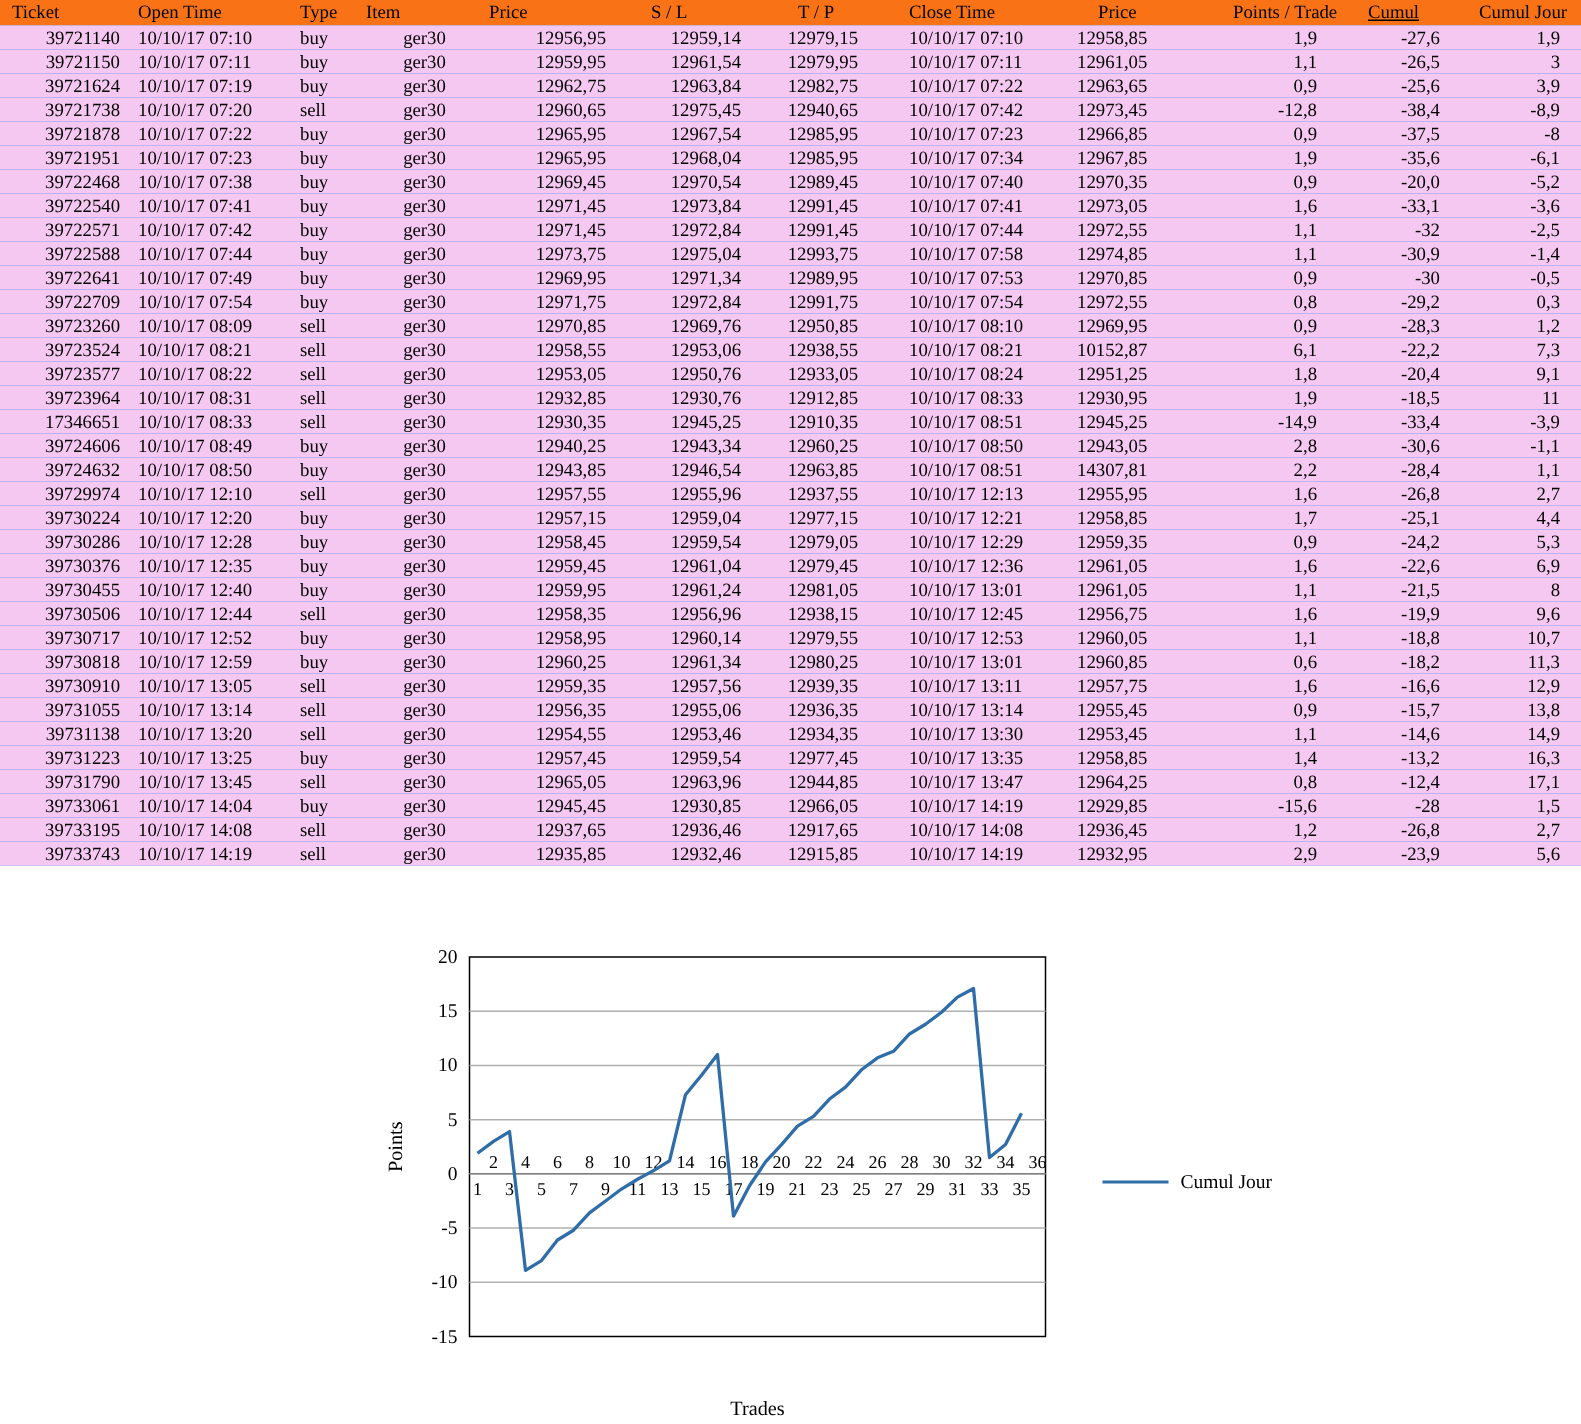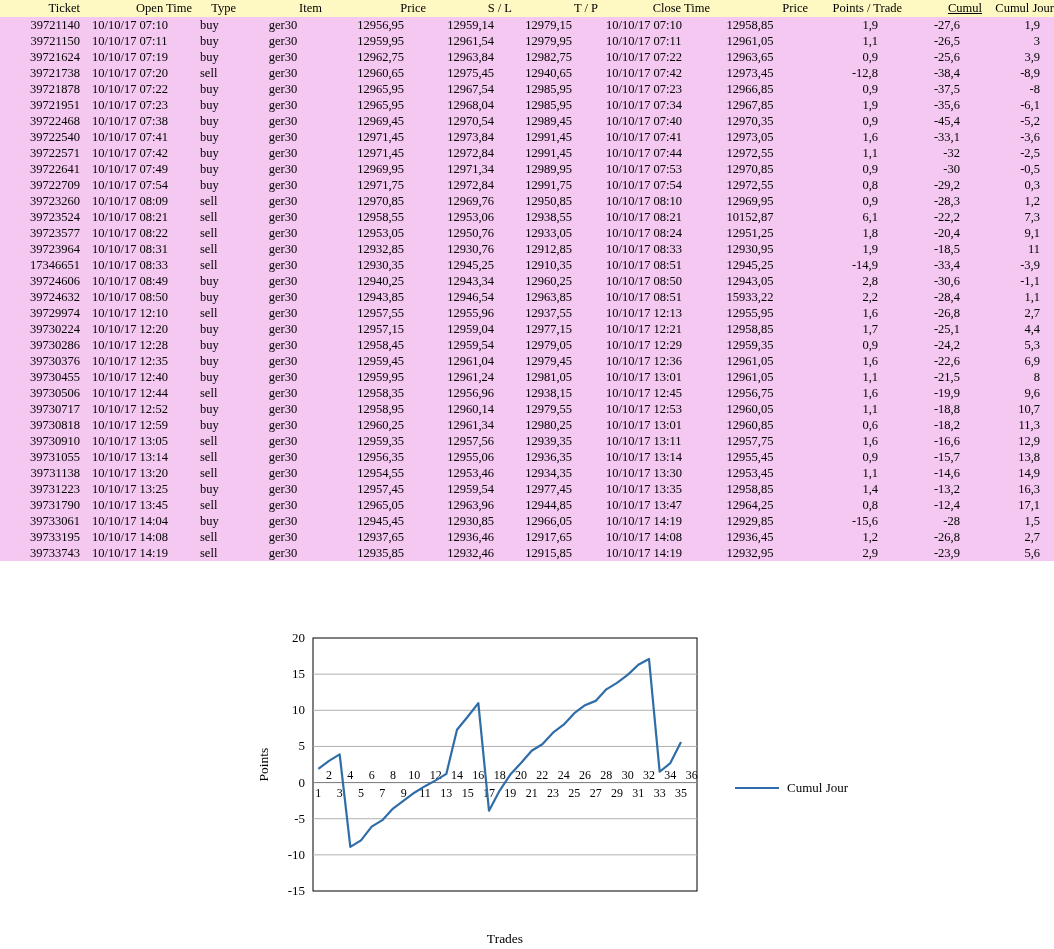--- a/index.html
+++ b/index.html
@@ -24,38 +24,38 @@
     color: #000;
   }
   table.trades th, table.trades td {
     padding: 0 4px;
     height: 16px;
     line-height: 16px;
     white-space: nowrap;
     font-weight: normal;
   }
   table.trades thead th {
-    background: #fef9c3;
-    text-align: right;
+    background: #f97316;
+    text-align: left;
     font-size: 12.5px;
     padding-bottom: 1px;
   }
   table.trades tbody tr { background: #3b82f6; }
   table.trades tbody td { background: #f4c8f0; }
 
   
   .c-ticket   { text-align: right; width: 84px; }
   .c-opentime { text-align: left;  width: 112px; padding-left: 8px !important; }
   .c-type     { text-align: left;  width: 44px; margin-left: 23px; }
   .c-item     { text-align: center;  width: 86px; padding-left: 4px !important; }
   .c-price    { text-align: right; width: 100px; padding-right: 22px !important; }
   .c-sl       { text-align: right; width: 86px; padding-right: 18px !important; margin-left: 17px; }
   .c-tp       { text-align: right; width: 86px; padding-right: 26px !important; }
   .c-closetime{ text-align: left;  width: 116px; padding-left: 8px !important; }
-  .c-price2   { text-align: center; width: 94px; padding-right: 26px !important; }
+  .c-price2   { text-align: left; width: 94px; padding-right: 26px !important; }
   .c-pts      { text-align: right; width: 94px; padding-right: 24px !important; }
   .c-cumul    { text-align: right; width: 80px; padding-right: 22px !important; }
   .c-cumulj   { text-align: right; width: 72px; padding-right: 14px !important; }
 
   th.c-ticket   { text-align: left; padding-left: 8px !important; }
   th.c-price    { text-align: left; padding-left: 0 !important; padding-right: 0 !important; }
   th.c-sl       { text-align: left; padding-left: 8px !important; padding-right: 0 !important; }
   th.c-tp       { text-align: left; padding-left: 20px !important; padding-right: 0 !important; }
   th.c-price2   { text-align: left; padding-left: 18px !important; padding-right: 0 !important; }
   th.c-pts      { text-align: left; padding-left: 14px !important; padding-right: 0 !important; }
@@ -195,21 +195,21 @@
             <td class="c-ticket">39722468</td>
             <td class="c-opentime">10/10/17 07:38</td>
             <td class="c-type">buy</td>
             <td class="c-item">ger30</td>
             <td class="c-price">12969,45</td>
             <td class="c-sl">12970,54</td>
             <td class="c-tp">12989,45</td>
             <td class="c-closetime">10/10/17 07:40</td>
             <td class="c-price2">12970,35</td>
             <td class="c-pts">0,9</td>
-            <td class="c-cumul">-45,4</td>
+            <td class="c-cumul">-20,0</td>
             <td class="c-cumulj">-5,2</td>
           </tr>
           <tr>
             <td class="c-ticket">39722540</td>
             <td class="c-opentime">10/10/17 07:41</td>
             <td class="c-type">buy</td>
             <td class="c-item">ger30</td>
             <td class="c-price">12971,45</td>
             <td class="c-sl">12973,84</td>
             <td class="c-tp">12991,45</td>
@@ -227,20 +227,34 @@
             <td class="c-price">12971,45</td>
             <td class="c-sl">12972,84</td>
             <td class="c-tp">12991,45</td>
             <td class="c-closetime">10/10/17 07:44</td>
             <td class="c-price2">12972,55</td>
             <td class="c-pts">1,1</td>
             <td class="c-cumul">-32</td>
             <td class="c-cumulj">-2,5</td>
           </tr>
           <tr>
+            <td class="c-ticket">39722588</td>
+            <td class="c-opentime">10/10/17 07:44</td>
+            <td class="c-type">buy</td>
+            <td class="c-item">ger30</td>
+            <td class="c-price">12973,75</td>
+            <td class="c-sl">12975,04</td>
+            <td class="c-tp">12993,75</td>
+            <td class="c-closetime">10/10/17 07:58</td>
+            <td class="c-price2">12974,85</td>
+            <td class="c-pts">1,1</td>
+            <td class="c-cumul">-30,9</td>
+            <td class="c-cumulj">-1,4</td>
+          </tr>
+          <tr>
             <td class="c-ticket">39722641</td>
             <td class="c-opentime">10/10/17 07:49</td>
             <td class="c-type">buy</td>
             <td class="c-item">ger30</td>
             <td class="c-price">12969,95</td>
             <td class="c-sl">12971,34</td>
             <td class="c-tp">12989,95</td>
             <td class="c-closetime">10/10/17 07:53</td>
             <td class="c-price2">12970,85</td>
             <td class="c-pts">0,9</td>
@@ -347,21 +361,21 @@
           </tr>
           <tr>
             <td class="c-ticket">39724632</td>
             <td class="c-opentime">10/10/17 08:50</td>
             <td class="c-type">buy</td>
             <td class="c-item">ger30</td>
             <td class="c-price">12943,85</td>
             <td class="c-sl">12946,54</td>
             <td class="c-tp">12963,85</td>
             <td class="c-closetime">10/10/17 08:51</td>
-            <td class="c-price2">15933,22</td>
+            <td class="c-price2">14307,81</td>
             <td class="c-pts">2,2</td>
             <td class="c-cumul">-28,4</td>
             <td class="c-cumulj">1,1</td>
           </tr>
           <tr>
             <td class="c-ticket">39729974</td>
             <td class="c-opentime">10/10/17 12:10</td>
             <td class="c-type">sell</td>
             <td class="c-item">ger30</td>
             <td class="c-price">12957,55</td>

